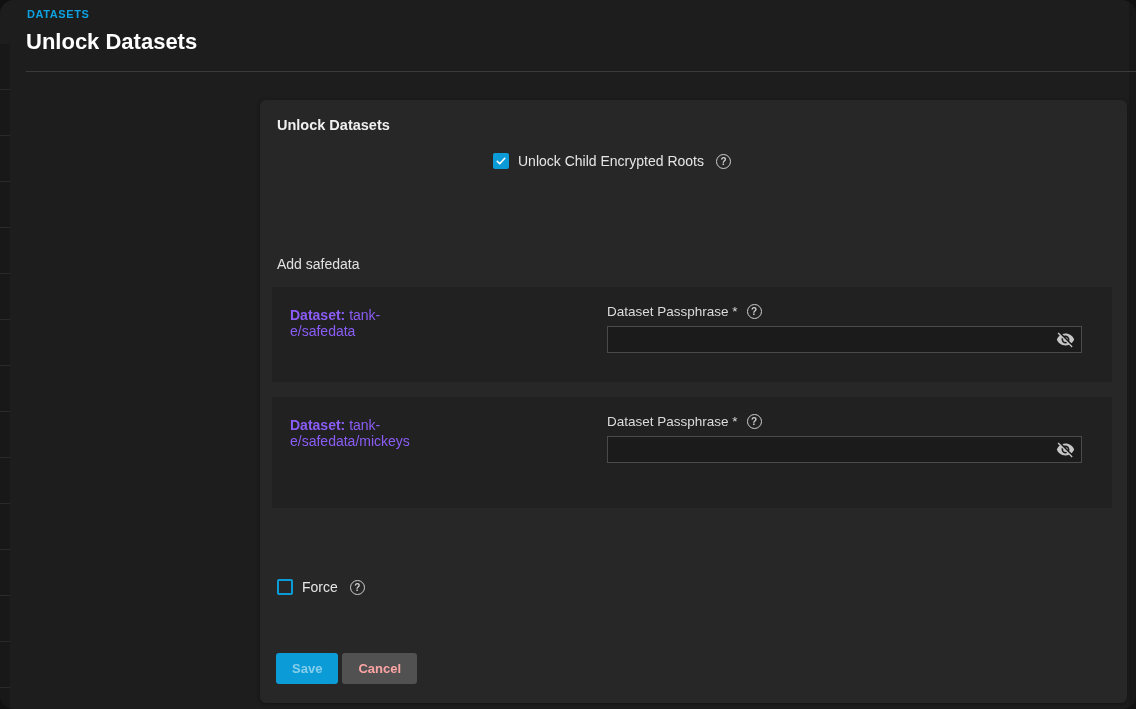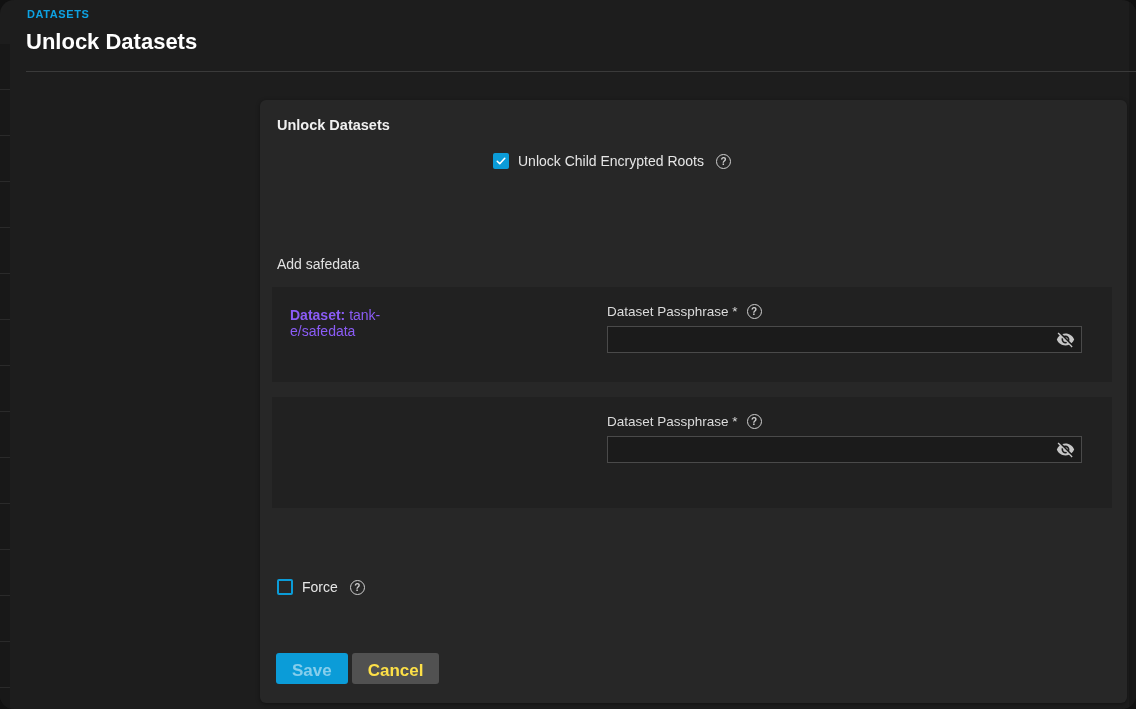--- a/index.html
+++ b/index.html
@@ -182,32 +182,32 @@
     position: absolute;
     left: 16px; top: 553px;
     display: flex;
     gap: 4px;
   }
   .btn {
     height: 31px;
     border: none;
     border-radius: 3px;
     font-family: "Liberation Sans", sans-serif;
-    font-size: 17px;
+    font-size: 13px;
     font-weight: bold;
     padding: 8px 16px;
     cursor: pointer;
   }
   .btn-save {
     background: #0b9cd8;
     color: rgba(255,255,255,0.5);
   }
   .btn-cancel {
     background: #515151;
-    color: #fde047;
+    color: #fca5a5;
   }
 </style>
 </head>
 <body>
 
 <div class="screen">
 
   <div class="left-strip"></div>
   <div class="right-strip"></div>
 
@@ -246,20 +246,24 @@
           <button class="eye-btn">
             <svg viewBox="0 0 24 24">
                 <path d="M12 7c2.76 0 5 2.24 5 5 0 .65-.13 1.26-.36 1.83l2.92 2.92c1.51-1.26 2.7-2.89 3.43-4.75-1.73-4.39-6-7.5-11-7.5-1.4 0-2.74.25-3.98.7l2.16 2.16C10.74 7.13 11.35 7 12 7zM2 4.27l2.28 2.28.46.46C3.08 8.3 1.78 10.02 1 12c1.73 4.39 6 7.5 11 7.5 1.55 0 3.03-.3 4.38-.84l.42.42L19.73 22 21 20.73 3.27 3 2 4.27zM7.53 9.8l1.55 1.55c-.05.21-.08.43-.08.65 0 1.66 1.34 3 3 3 .22 0 .44-.03.65-.08l1.55 1.55c-.67.33-1.41.53-2.2.53-2.76 0-5-2.24-5-5 0-.79.2-1.53.53-2.2zm4.31-.78 3.15 3.15.02-.16c0-1.66-1.34-3-3-3l-.17.01z"></path>
               </svg>
           </button>
         </div>
       </div>
     </div>
 
     <div class="ds-row row1">
+      <div class="ds-name">
+        <b>Dataset:</b>
+        <span>tank-e/safedata/mickeys</span>
+      </div>
       <div class="ds-right">
         <div class="pass-label-row">
           <span>Dataset Passphrase *</span>
           <span class="help">?</span>
         </div>
         <div class="pass-input-wrap">
           <input class="pass-input" type="password" placeholder="" style="">
           <button class="eye-btn">
             <svg viewBox="0 0 24 24">
                 <path d="M12 7c2.76 0 5 2.24 5 5 0 .65-.13 1.26-.36 1.83l2.92 2.92c1.51-1.26 2.7-2.89 3.43-4.75-1.73-4.39-6-7.5-11-7.5-1.4 0-2.74.25-3.98.7l2.16 2.16C10.74 7.13 11.35 7 12 7zM2 4.27l2.28 2.28.46.46C3.08 8.3 1.78 10.02 1 12c1.73 4.39 6 7.5 11 7.5 1.55 0 3.03-.3 4.38-.84l.42.42L19.73 22 21 20.73 3.27 3 2 4.27zM7.53 9.8l1.55 1.55c-.05.21-.08.43-.08.65 0 1.66 1.34 3 3 3 .22 0 .44-.03.65-.08l1.55 1.55c-.67.33-1.41.53-2.2.53-2.76 0-5-2.24-5-5 0-.79.2-1.53.53-2.2zm4.31-.78 3.15 3.15.02-.16c0-1.66-1.34-3-3-3l-.17.01z"></path>

